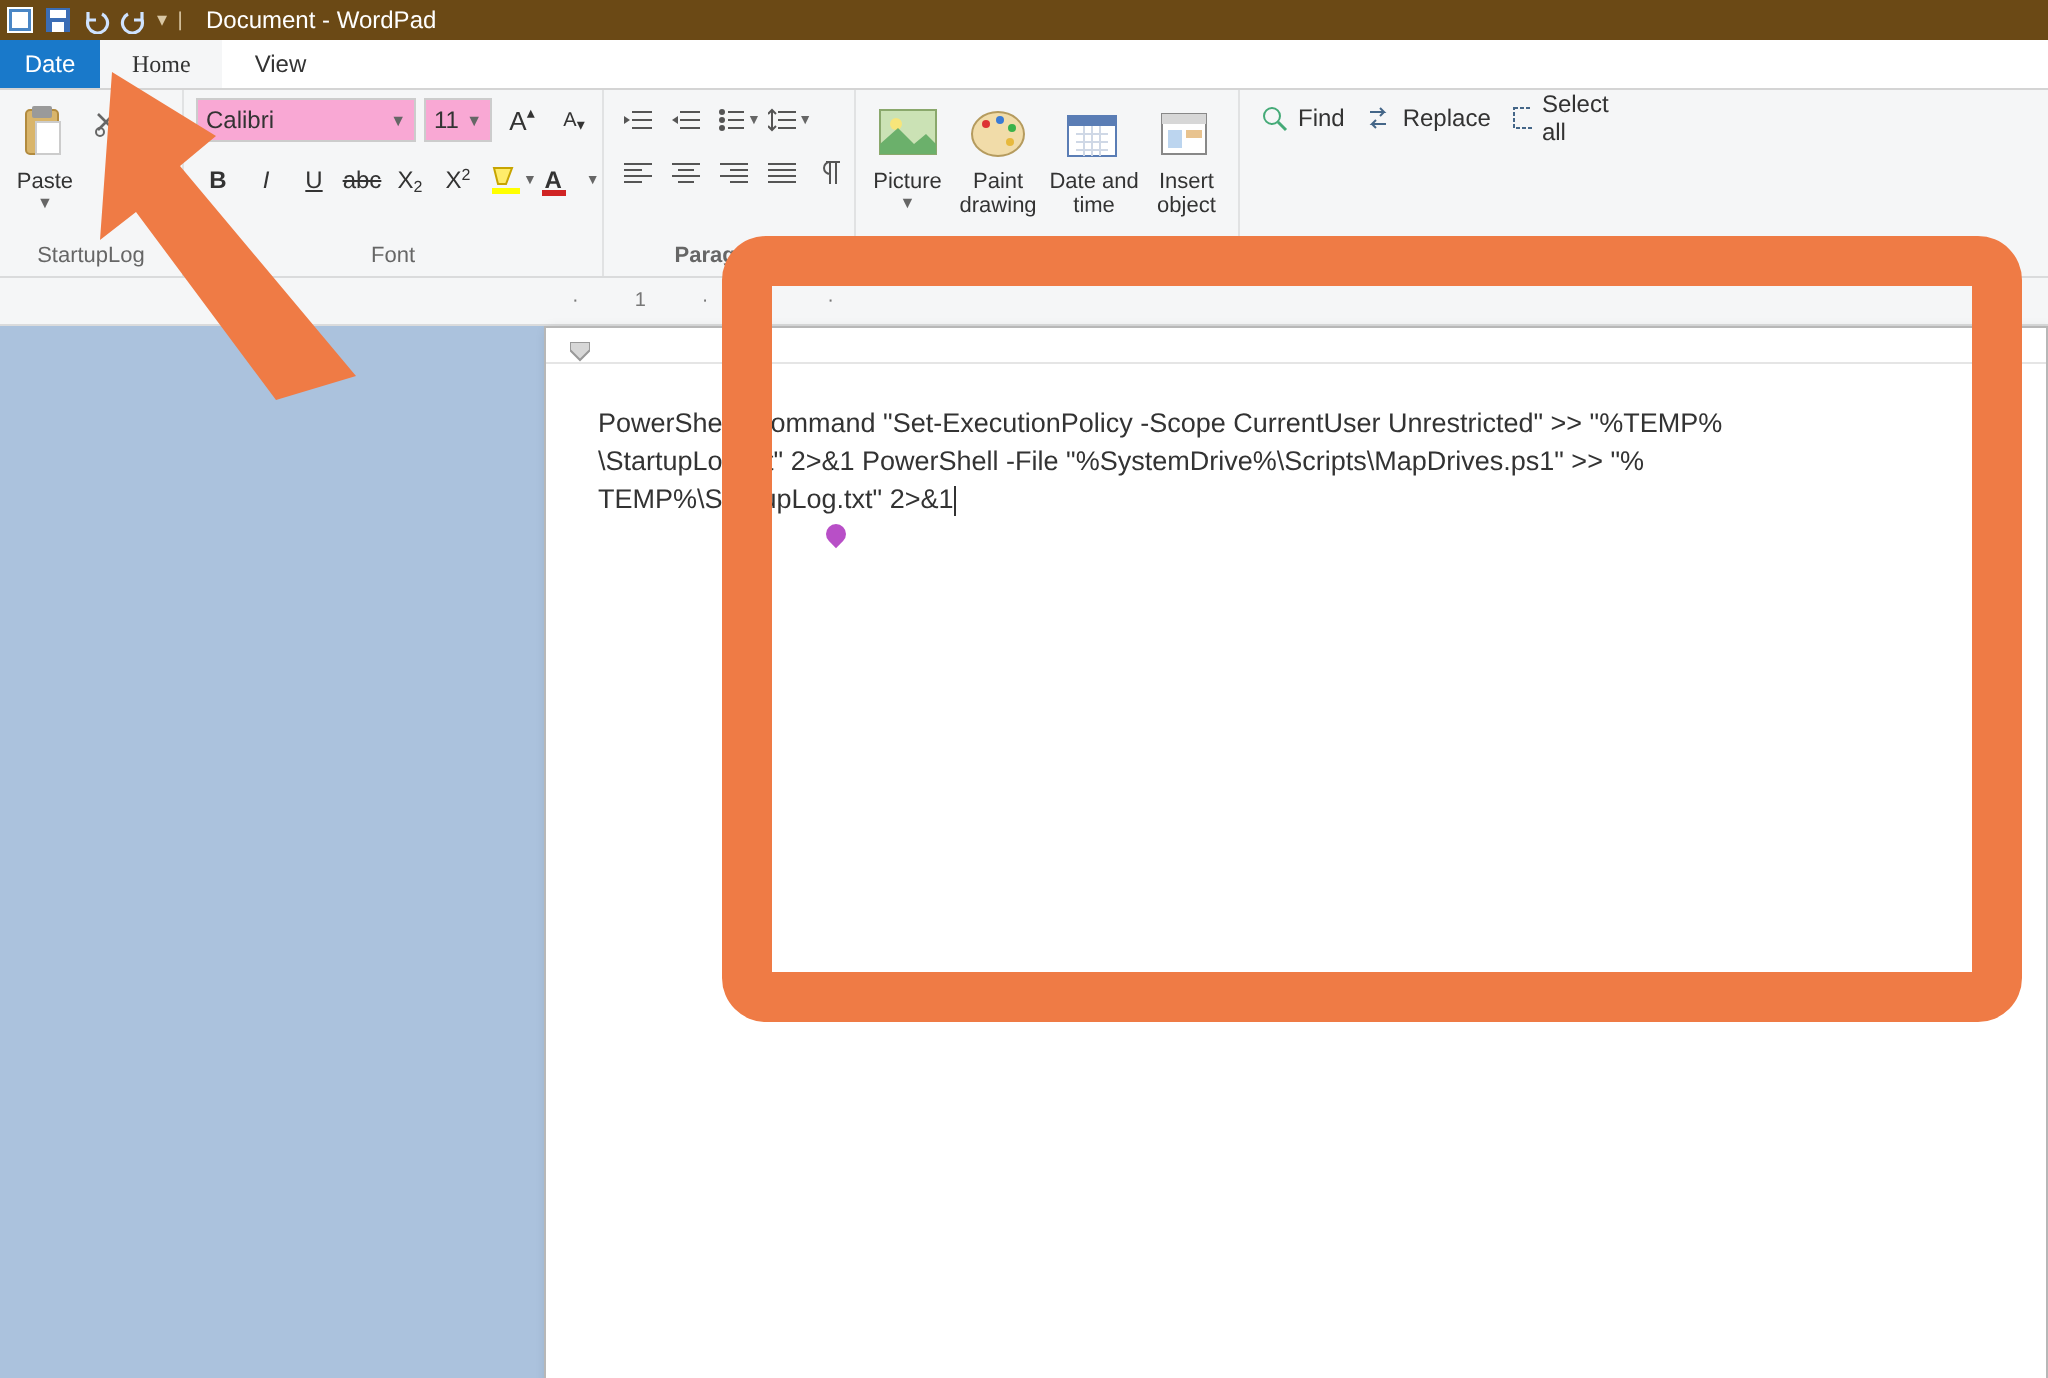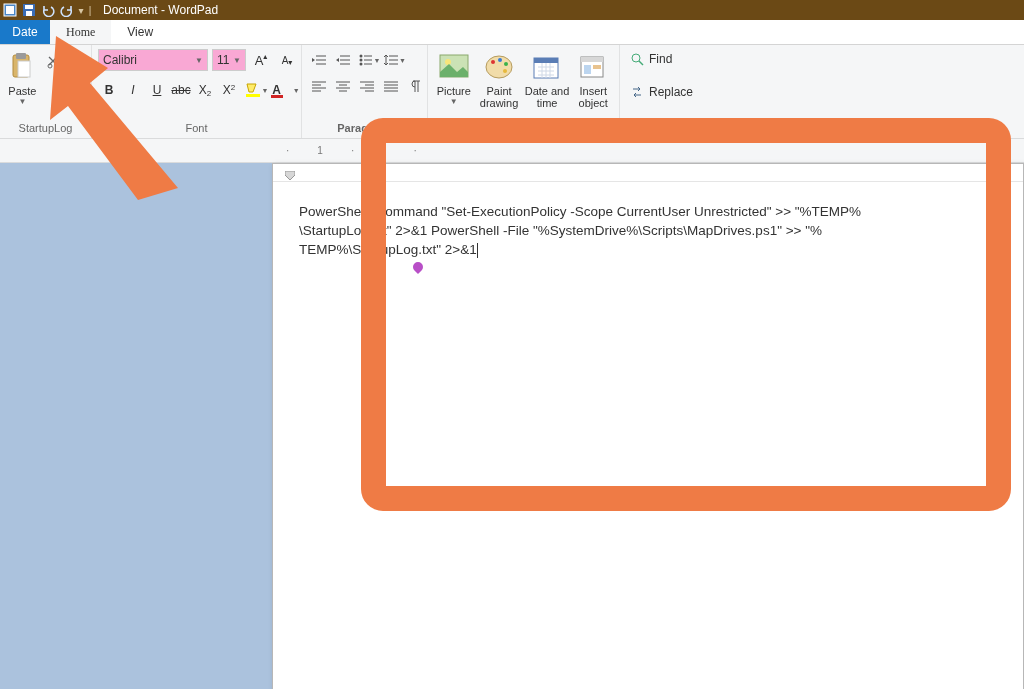--- a/index.html
+++ b/index.html
@@ -34,21 +34,21 @@
 
   .font-row1 { display:flex; align-items:center; gap:4px; }
   .font-row2 { display:flex; align-items:center; gap:2px; margin-top:4px;}
   .combo { height: 22px; border:1px solid #ccc; background:#f9a8d4; display:flex; align-items:center; padding:0 4px; font-size:12px; color:#333; }
   .combo.font { width: 110px; justify-content:space-between;}
   .combo.size { width: 34px; justify-content:space-between;}
 
   .para-rows { display:flex; flex-direction:column; gap:4px; }
   .para-row { display:flex; align-items:center; gap:2px;}
 
-  .editing-col { display:flex; flex-direction:column; gap:13px; }
+  .editing-col { display:flex; flex-direction:row; gap:2px; }
   .editing-item { display:flex; align-items:center; gap:5px; font-size:12px; color:#333; height:20px; padding:0 4px;}
 
   
   .ruler-row { height: 24px; background:#f5f6f7; border-bottom:1px solid #dadbdc; display:flex; align-items:center; padding-left:286px; font-size:10px; color:#777;}
   .ruler-row .marks { display:flex; gap:28px; }
 
   
   .workspace { position: absolute; left:0; top: 163px; right:0; bottom:0; background:#abc2dd; display:flex; justify-content:flex-start; }
   .page-wrap { margin-left:272px; }
   .page { width: 752px; min-height: 640px; background:#fff; border:1px solid #b7b7b7; box-shadow: 2px 2px 6px rgba(0,0,0,0.15); position:relative; }

